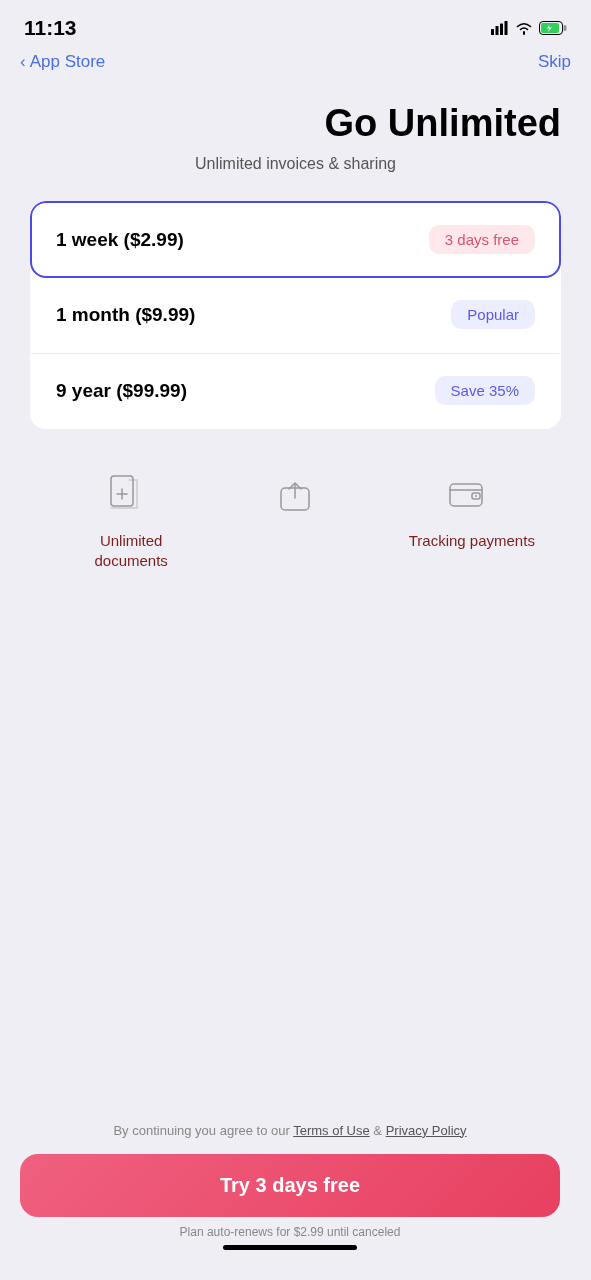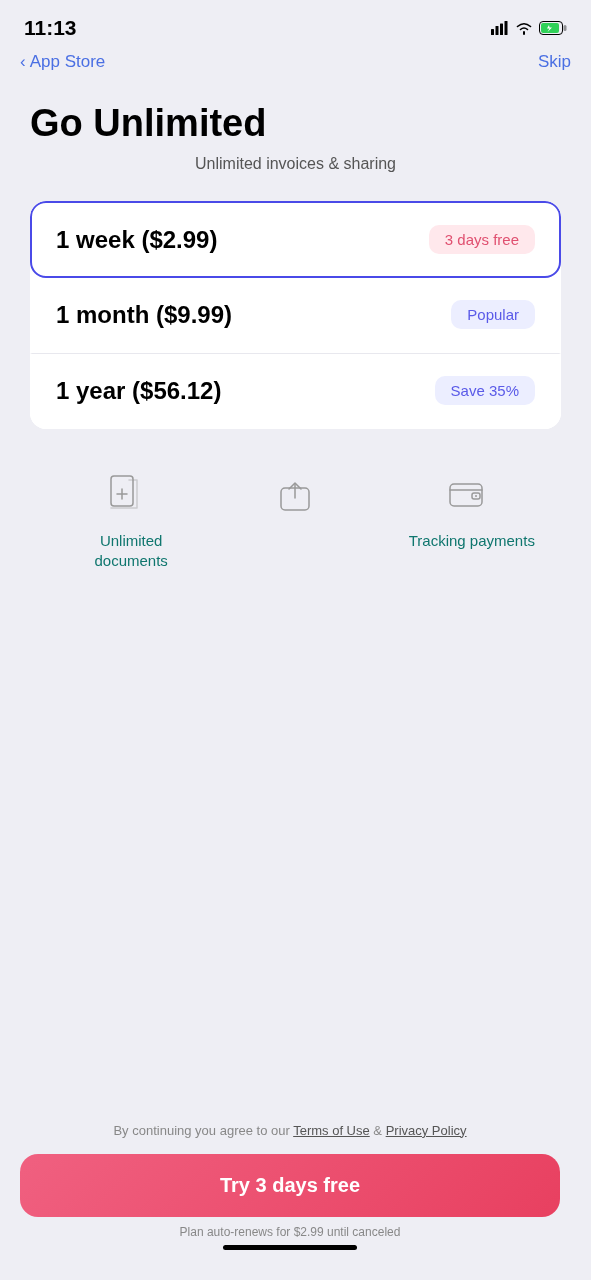--- a/index.html
+++ b/index.html
@@ -57,21 +57,21 @@
       font-size: 17px;
       cursor: pointer;
     }
 
     
     .main-content {
       padding: 20px 30px 0;
     }
 
     .page-title {
-      text-align: left;
+      text-align: right;
       font-size: 38px;
       font-weight: 800;
       color: #000;
       margin-bottom: 10px;
     }
 
     .page-subtitle {
       text-align: center;
       font-size: 16px;
       color: #555;
@@ -103,21 +103,21 @@
 
     .pricing-row + .pricing-row {
       border-top: 1px solid #E8E8EE;
     }
 
     .pricing-row.selected + .pricing-row {
       border-top: none;
     }
 
     .pricing-label {
-      font-size: 24px;
+      font-size: 19px;
       font-weight: 600;
       color: #000;
     }
 
     .pricing-badge {
       padding: 6px 16px;
       border-radius: 10px;
       font-size: 15px;
       font-weight: 400;
     }
@@ -166,21 +166,21 @@
     .feature-icon svg {
       width: 44px;
       height: 44px;
       stroke: #999;
       fill: none;
       stroke-width: 1.5;
     }
 
     .feature-label {
       font-size: 15px;
-      color: #0f766e;
+      color: #7f1d1d;
       line-height: 1.3;
       margin-left: 12px;
     }
 
     
     .footer-area {
       position: fixed;
       bottom: 0;
       left: 0;
       width: 580px;
@@ -274,21 +274,21 @@
   <div class="pricing-container">
     <div class="pricing-row selected">
       <span class="pricing-label">1 week ($2.99)</span>
       <span class="pricing-badge badge-free">3 days free</span>
     </div>
     <div class="pricing-row">
       <span class="pricing-label">1 month ($9.99)</span>
       <span class="pricing-badge badge-popular">Popular</span>
     </div>
     <div class="pricing-row">
-      <span class="pricing-label">1 year ($56.12)</span>
+      <span class="pricing-label">9 year ($99.99)</span>
       <span class="pricing-badge badge-save">Save 35%</span>
     </div>
   </div>
 
   <div class="features-section">
 
     <div class="feature-item">
       <div class="feature-icon">
         <svg viewBox="0 0 44 44" fill="none" stroke="#999" stroke-width="1.8">
           <rect x="8" y="4" width="22" height="30" rx="3" stroke="#999"></rect>

